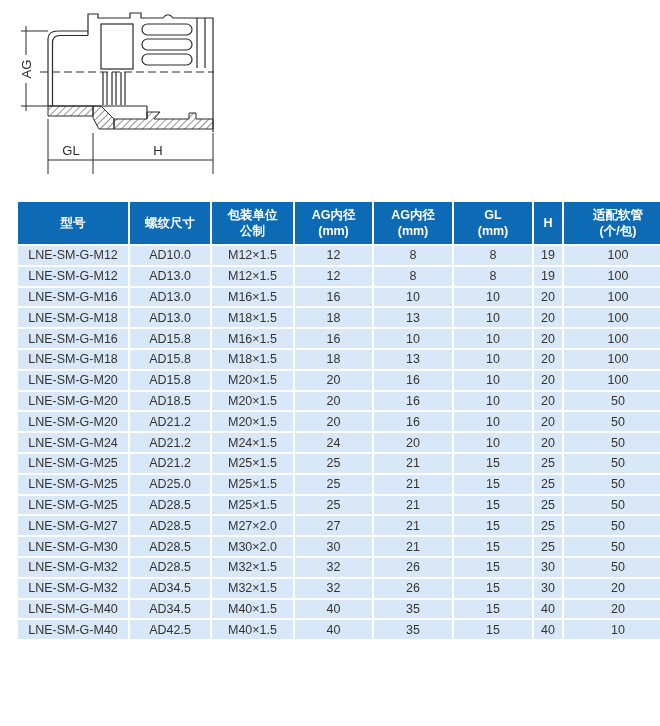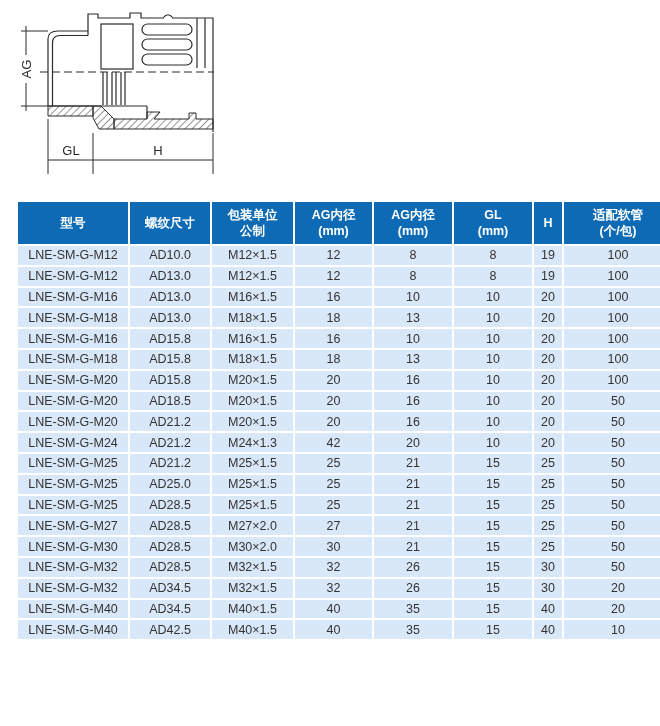--- a/index.html
+++ b/index.html
@@ -199,22 +199,22 @@
           <td>M20×1.5</td>
           <td>20</td>
           <td>16</td>
           <td>10</td>
           <td>20</td>
           <td>50</td>
         </tr>
         <tr>
           <td>LNE-SM-G-M24</td>
           <td>AD21.2</td>
-          <td>M24×1.3</td>
-          <td>42</td>
+          <td>M24×1.5</td>
+          <td>24</td>
           <td>20</td>
           <td>10</td>
           <td>20</td>
           <td>50</td>
         </tr>
         <tr>
           <td>LNE-SM-G-M25</td>
           <td>AD21.2</td>
           <td>M25×1.5</td>
           <td>25</td>

